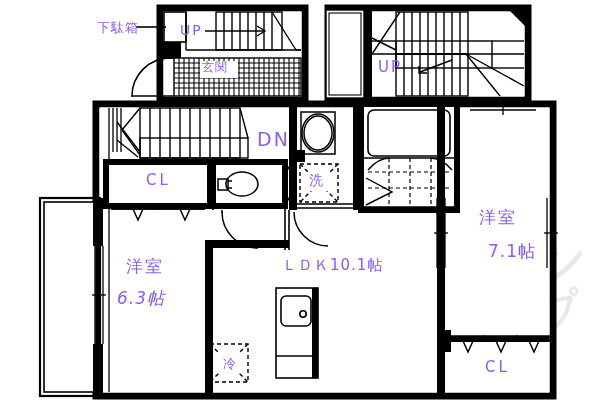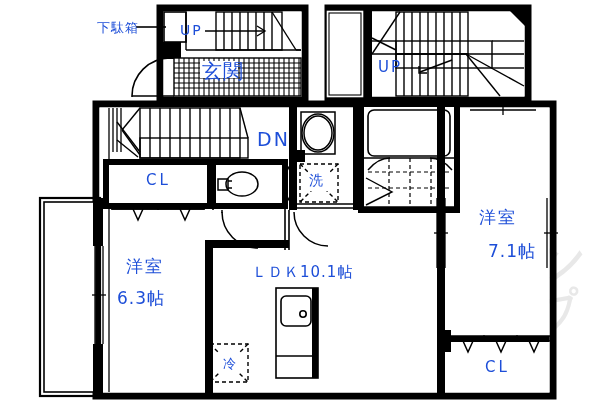--- a/index.html
+++ b/index.html
@@ -1,19 +1,19 @@
 <!DOCTYPE html>
 <html><head>
 <meta charset="utf-8">
 <style>
   html,body{margin:0;padding:0;background:#ffffff;}
   body{width:600px;height:400px;overflow:hidden;
        font-family:"DejaVu Sans","Liberation Sans",sans-serif;}
   #plan{position:relative;width:600px;height:400px;background:#ffffff;}
-  .lbl{position:absolute;color:#1d4ed8;white-space:nowrap;line-height:1;}
+  .lbl{position:absolute;color:#8b5cf6;white-space:nowrap;line-height:1;}
   .jp{letter-spacing:1px;}
   svg{position:absolute;left:0;top:0;}
   .wm{position:absolute;color:#e8e8e8;font-weight:bold;
       font-family:"DejaVu Sans","Liberation Sans",sans-serif;
       white-space:nowrap;line-height:1;pointer-events:none;}
 </style>
 </head>
 <body>
 
 <div id="plan">
@@ -367,34 +367,34 @@
         <polyline points="496,341 501,352 506,341"></polyline>
         <polyline points="529,341 534,352 539,341"></polyline>
       </g>
     </g>
   </svg>
 
   <div class="lbl jp" style="left:97px;top:21px;font-size:13px;">下駄箱</div>
 
   <div class="lbl" style="left:180px;top:23px;font-size:14px;letter-spacing:2px;">UP</div>
 
-  <div class="lbl jp" style="left:202px;top:61px;font-size:20px;">玄関</div>
+  <div class="lbl jp" style="left:202px;top:61px;font-size:12px;">玄関</div>
 
   <div class="lbl" style="left:378px;top:60px;font-size:15px;letter-spacing:2px;">UP</div>
 
   <div class="lbl" style="left:257px;top:130px;font-size:19px;letter-spacing:2px;">DN</div>
 
   <div class="lbl" style="left:146px;top:173px;font-size:15px;letter-spacing:3px;">CL</div>
 
   <div class="lbl jp" style="left:309px;top:173px;font-size:14px;">洗</div>
 
   <div class="lbl jp" style="left:126px;top:258px;font-size:17px;letter-spacing:2px;">洋室</div>
-  <div class="lbl jp" style="left:117px;top:290px;font-size:17px;letter-spacing:1px;">6.3帖</div>
-
-  <div class="lbl jp" style="left:252px;top:258px;font-size:15px;letter-spacing:1px;margin-top:7px;">ＬＤＫ10.1帖</div>
+  <div class="lbl jp" style="left:117px;top:290px;font-size:17px;letter-spacing:1px;font-style:italic;">6.3帖</div>
+
+  <div class="lbl jp" style="left:282px;top:258px;font-size:15px;letter-spacing:1px;">ＬＤＫ10.1帖</div>
 
   <div class="lbl jp" style="left:479px;top:209px;font-size:17px;letter-spacing:2px;">洋室</div>
   <div class="lbl jp" style="left:472px;top:243px;font-size:17px;letter-spacing:1px;margin-left:16px;">7.1帖</div>
 
   <div class="lbl jp" style="left:223px;top:357px;font-size:13px;">冷</div>
 
   <div class="lbl" style="left:485px;top:360px;font-size:15px;letter-spacing:3px;">CL</div>
 
 </div>
 

